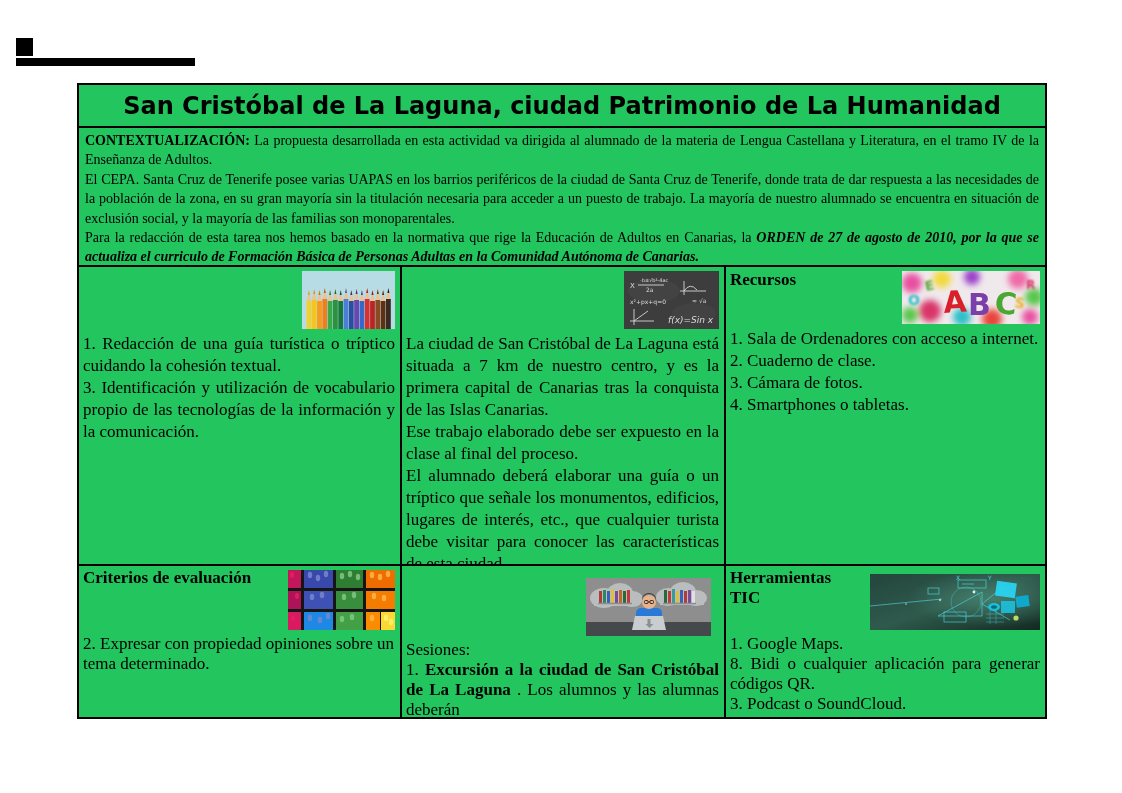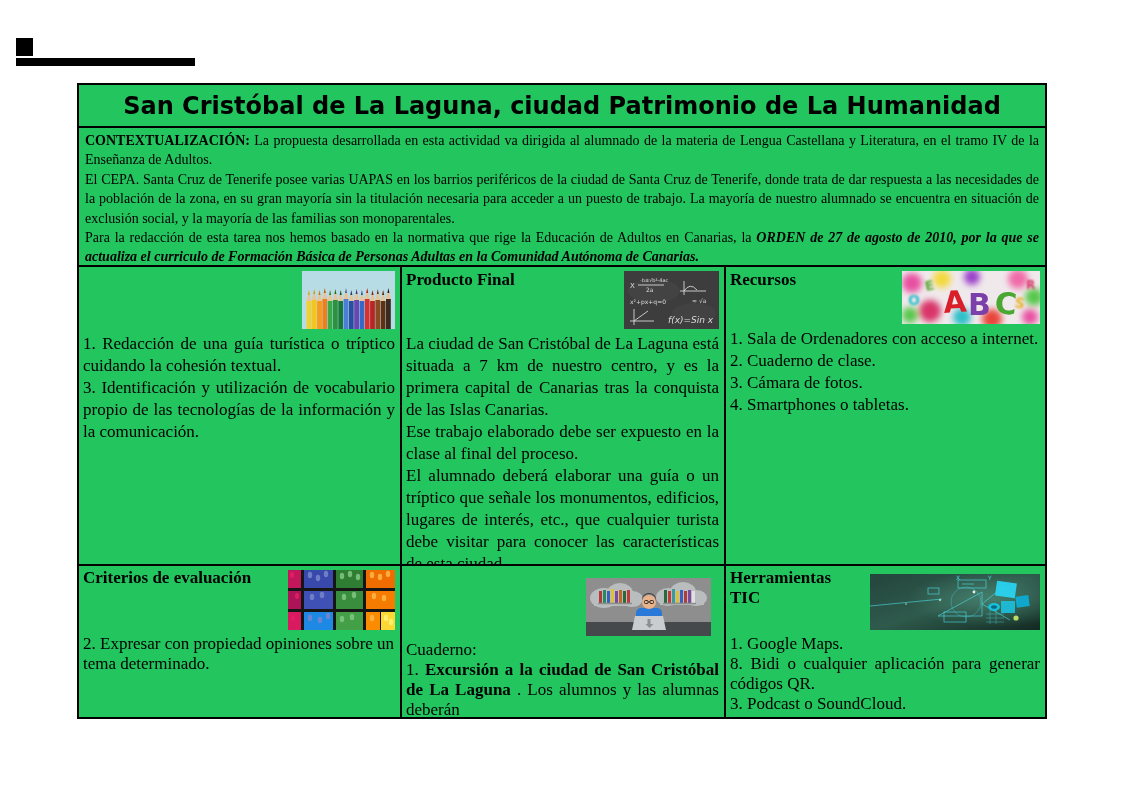--- a/index.html
+++ b/index.html
@@ -156,21 +156,20 @@
           <g fill="#e6e6e6" opacity="0.9" font-family="DejaVu Sans, sans-serif">
             <text x="6" y="17" font-size="7">X</text>
             <text x="16" y="11" font-size="5">-b±√b²-4ac</text>
             <text x="22" y="21" font-size="6">2a</text>
             <text x="6" y="33" font-size="6">x²+px+q=0</text>
             <text x="68" y="32" font-size="6">≈ √a</text>
             <text x="44" y="52" font-size="9" font-style="italic">f(x)=Sin x</text>
           </g>
         </svg>
       </span>
-      <div class="cell-header">Producto Final</div>
       <div class="cell-body just">
         <p>La ciudad de San Cristóbal de La Laguna está situada a 7 km de nuestro centro, y es la primera capital de Canarias tras la conquista de las Islas Canarias.</p>
         <p>Ese trabajo elaborado debe ser expuesto en la clase al final del proceso.</p>
         <p>El alumnado deberá elaborar una guía o un tríptico que señale los monumentos, edificios, lugares de interés, etc., que cualquier turista debe visitar para conocer las características de esta ciudad.</p>
       </div>
     </div>
 
     <div class="cell colb">
       <span class="cell-img">
         <svg width="138" height="53" viewBox="0 0 138 53" xmlns="http://www.w3.org/2000/svg">
@@ -339,21 +338,21 @@
           </g>
 
           <path d="M49,38 L77,38 L80,52 L46,52 Z" fill="#c9cdcf"></path>
           <g fill="#8a8f93">
             <rect x="61.5" y="41" width="3" height="5"></rect>
             <polygon points="59.5,46 67.5,46 63.5,50"></polygon>
           </g>
         </svg>
       </span>
       <div class="cell-body just">
-        <p>Cuaderno:</p>
+        <p>Sesiones:</p>
         <p><span>1. </span><span class="cron-bold">Excursión a la ciudad de San Cristóbal de La Laguna</span><span> . Los alumnos y las alumnas deberán</span></p>
       </div>
     </div>
 
     <div class="cell colb">
       <span class="cell-img img-tic">
         <svg width="170" height="56" viewBox="0 0 170 56" xmlns="http://www.w3.org/2000/svg">
           <defs>
             <linearGradient id="ticbg" x1="0" y1="0" x2="1" y2="1">
               <stop offset="0" stop-color="#24453c"></stop>

